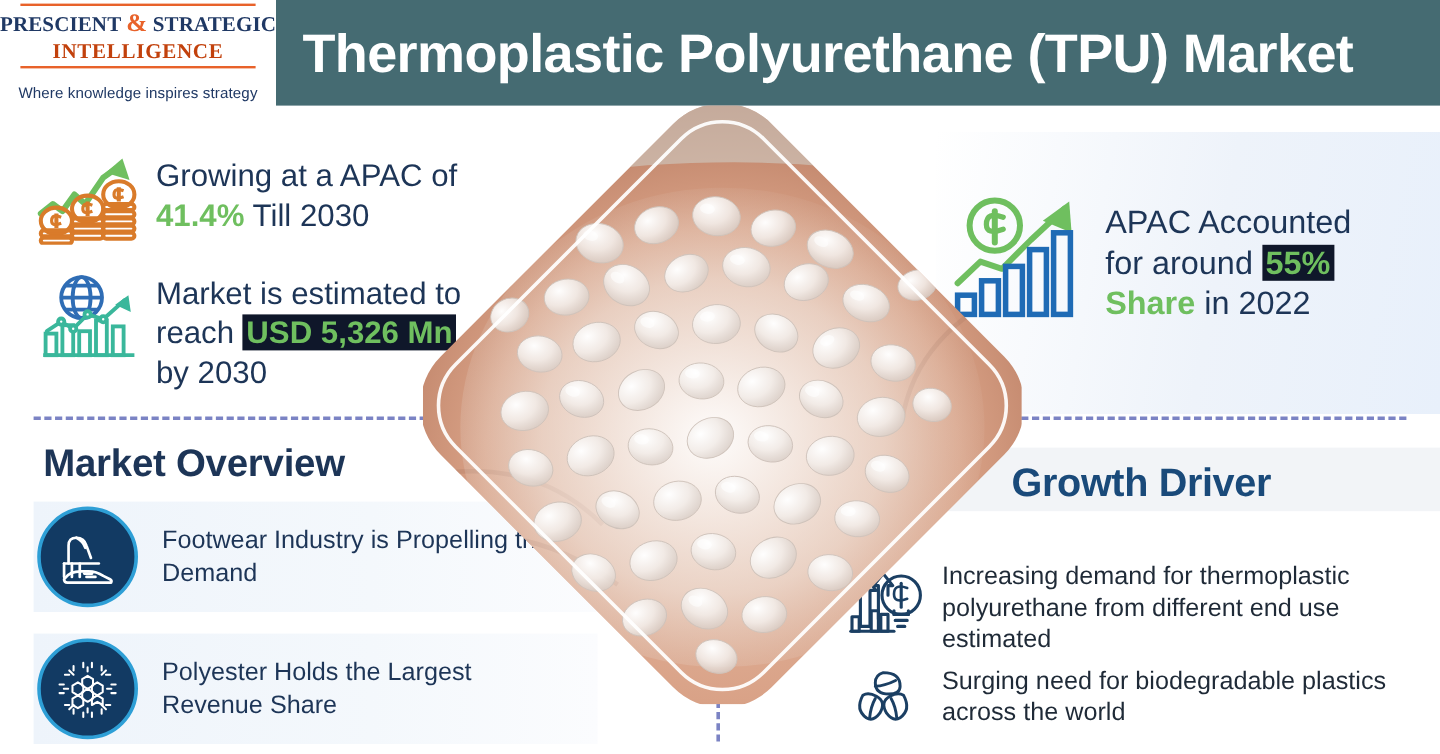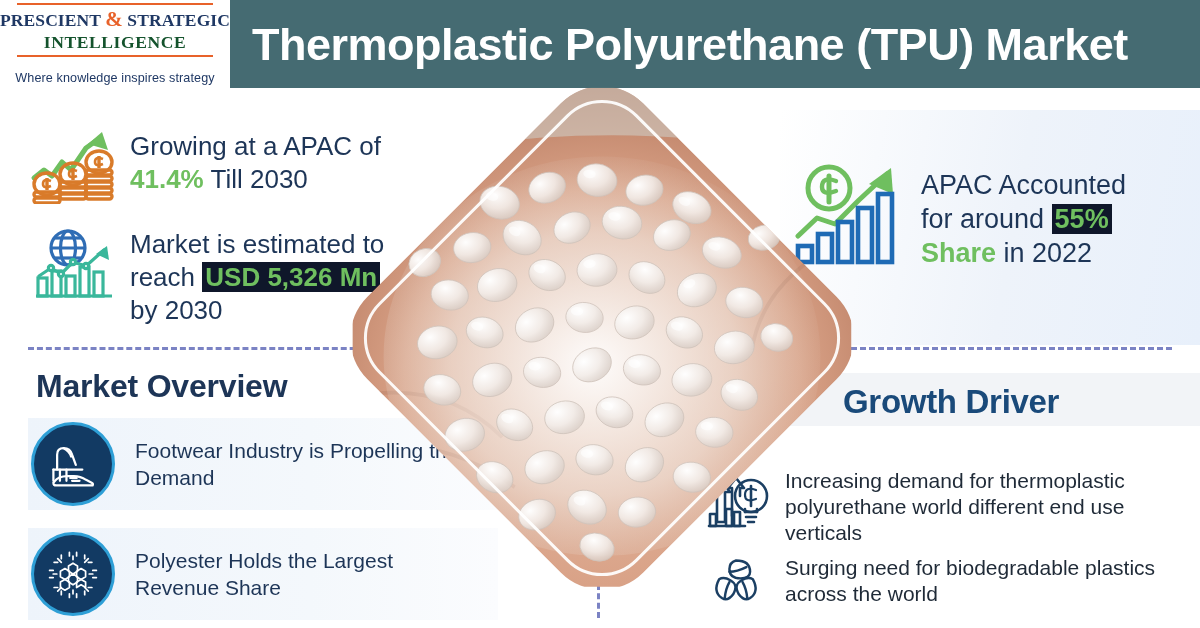--- a/index.html
+++ b/index.html
@@ -31,21 +31,21 @@
   }
   .logo-rule { width:196px; height:2px; background:#e8622a; }
   .logo-l1 {
     font-family:"Liberation Serif", serif;
     font-size:17.5px; font-weight:700; color:#1f3864;
     letter-spacing:0.1px; white-space:nowrap; margin:2px 0 0 0;
   }
   .logo-amp { color:#e8622a; font-size:21px; font-weight:700; }
   .logo-l2 {
     font-family:"Liberation Serif", serif;
-    font-size:17.5px; font-weight:700; color:#14532d; letter-spacing:0.6px;
+    font-size:17.5px; font-weight:700; color:#c2410c; letter-spacing:0.6px;
     margin-bottom:2px;
   }
   .logo-tag {
     font-family:"Liberation Sans", sans-serif;
     font-size:12.6px; color:#1f3864; letter-spacing:0.1px; margin-top:14px;
   }
 
   
   .dash-h {
     position:absolute; height:0; border-top:3px dashed #7b83c4;
@@ -328,21 +328,21 @@
           <rect x="21" y="43" width="6" height="17"></rect>
           <rect x="29" y="46" width="6" height="14"></rect>
           <circle cx="46" cy="30" r="16"></circle>
           <line x1="46" y1="20" x2="46" y2="40"></line>
           <path d="M51 24 q-11 -4 -11 5 q0 8 11 4" stroke-width="2.2"></path>
           <path d="M40 46 L52 46 M41 51 L51 51 M43 56 L49 56"></path>
           <path d="M40 43 L40 46 M52 43 L52 46"></path>
         </g>
       </svg>
     </span>
-    <span class="gd-text">Increasing demand for thermoplastic polyurethane world different end use verticals</span>
+    <span class="gd-text">Increasing demand for thermoplastic polyurethane from different end use estimated</span>
   </div>
 
   <div class="gd-row two">
     <span class="gd-icon">
       <svg viewBox="0 0 66 66" width="62" height="62">
         <g stroke="#1b3f63" stroke-width="2.6" fill="none" stroke-linejoin="round" stroke-linecap="round">
           <path d="M33 8 Q48 8 48 20 Q48 27 38 27 Q26 27 26 17 Q26 10 33 8 Z"></path>
           <path d="M26 20 Q34 20 44 15"></path>
           <path d="M15 28 Q8 41 18 48 Q24 52 30 44 Q36 34 27 29 Q20 25 15 28 Z"></path>
           <path d="M26 31 Q22 38 21 48"></path>

